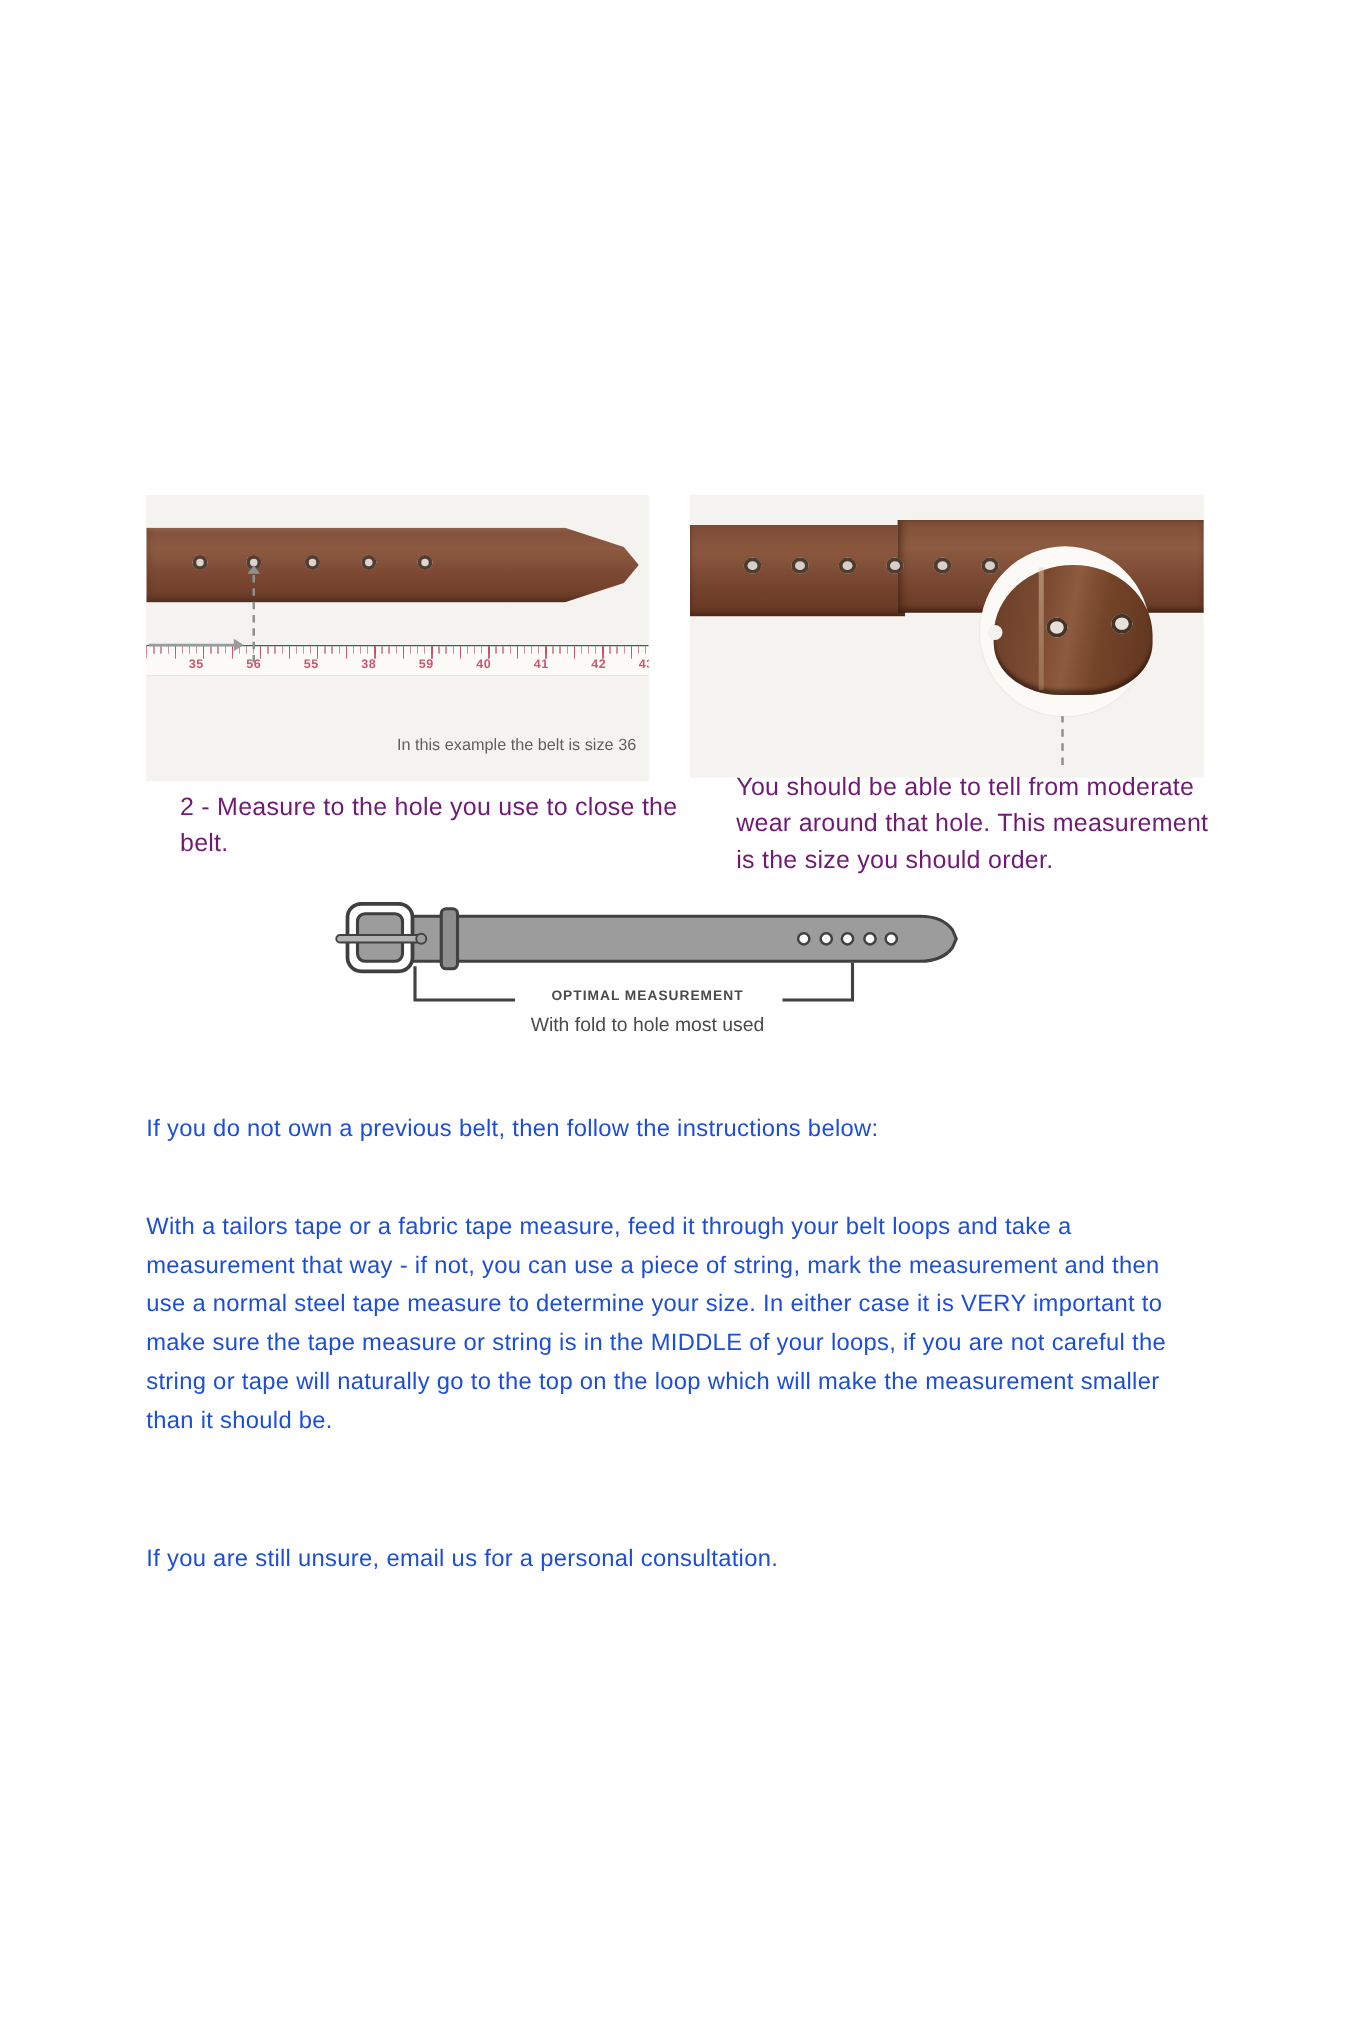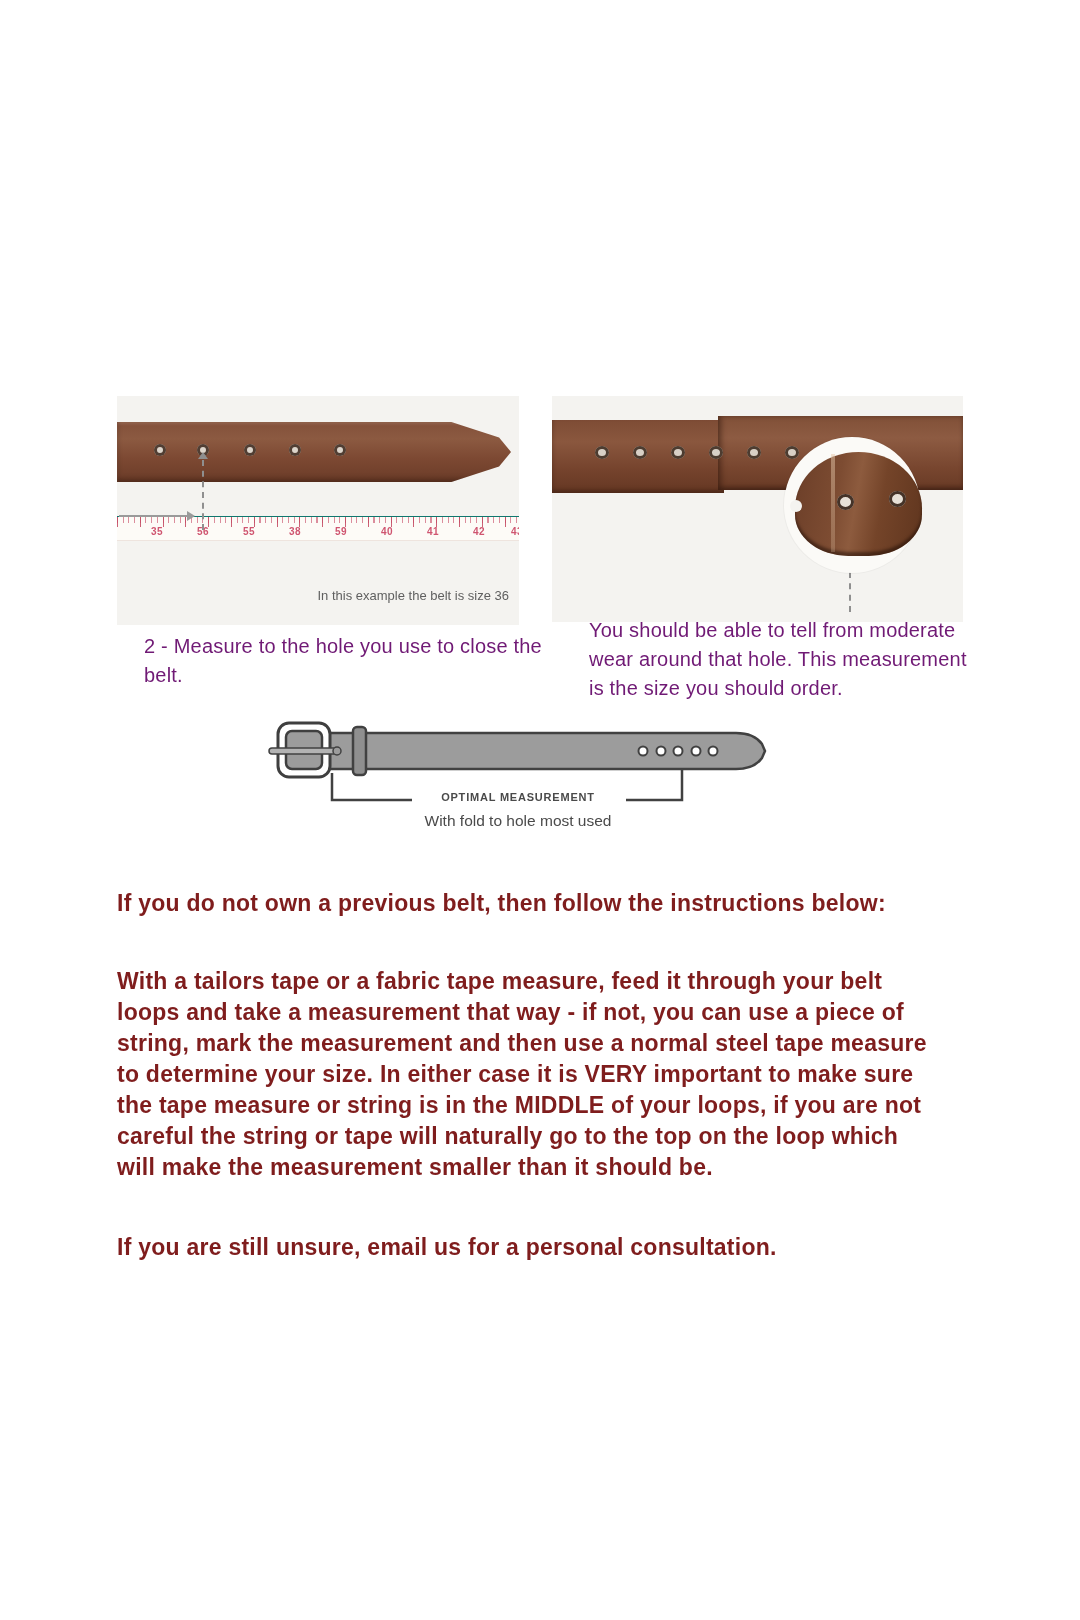--- a/index.html
+++ b/index.html
@@ -96,22 +96,22 @@
   #caption1 { left:120px; top:632px; width:400px; }
   #caption2 { left:565px; top:616px; width:392px; }
 
   
   #diagram { left:250px; top:690px; width:580px; height:145px; }
   .dg-label { position:absolute; text-align:center; color:#4a4a4a; }
   #dg-title { left:398px; top:791px; width:240px; font-size:11px; font-weight:bold; letter-spacing:.8px; }
   #dg-sub   { left:398px; top:812px; width:240px; font-size:15.5px; }
 
   
-  .bodytext { position:absolute; left:117px; width:828px; font-size:23px;
-    line-height:31px; color:#7f1d1d; letter-spacing:.25px; margin:0;font-weight:bold; }
+  .bodytext { position:absolute; left:117px; width:828px; font-size:19px;
+    line-height:31px; color:#1d4ed8; letter-spacing:.25px; margin:0; }
   #intro { top:888px; }
   #para  { top:966px; width:824px; }
   #outro { top:1232px; }
 </style>
 </head>
 <body>
 
 <div id="photo1" class="photo">
   <div class="belt1">
     <div class="hole1" style="left:37px"></div>

